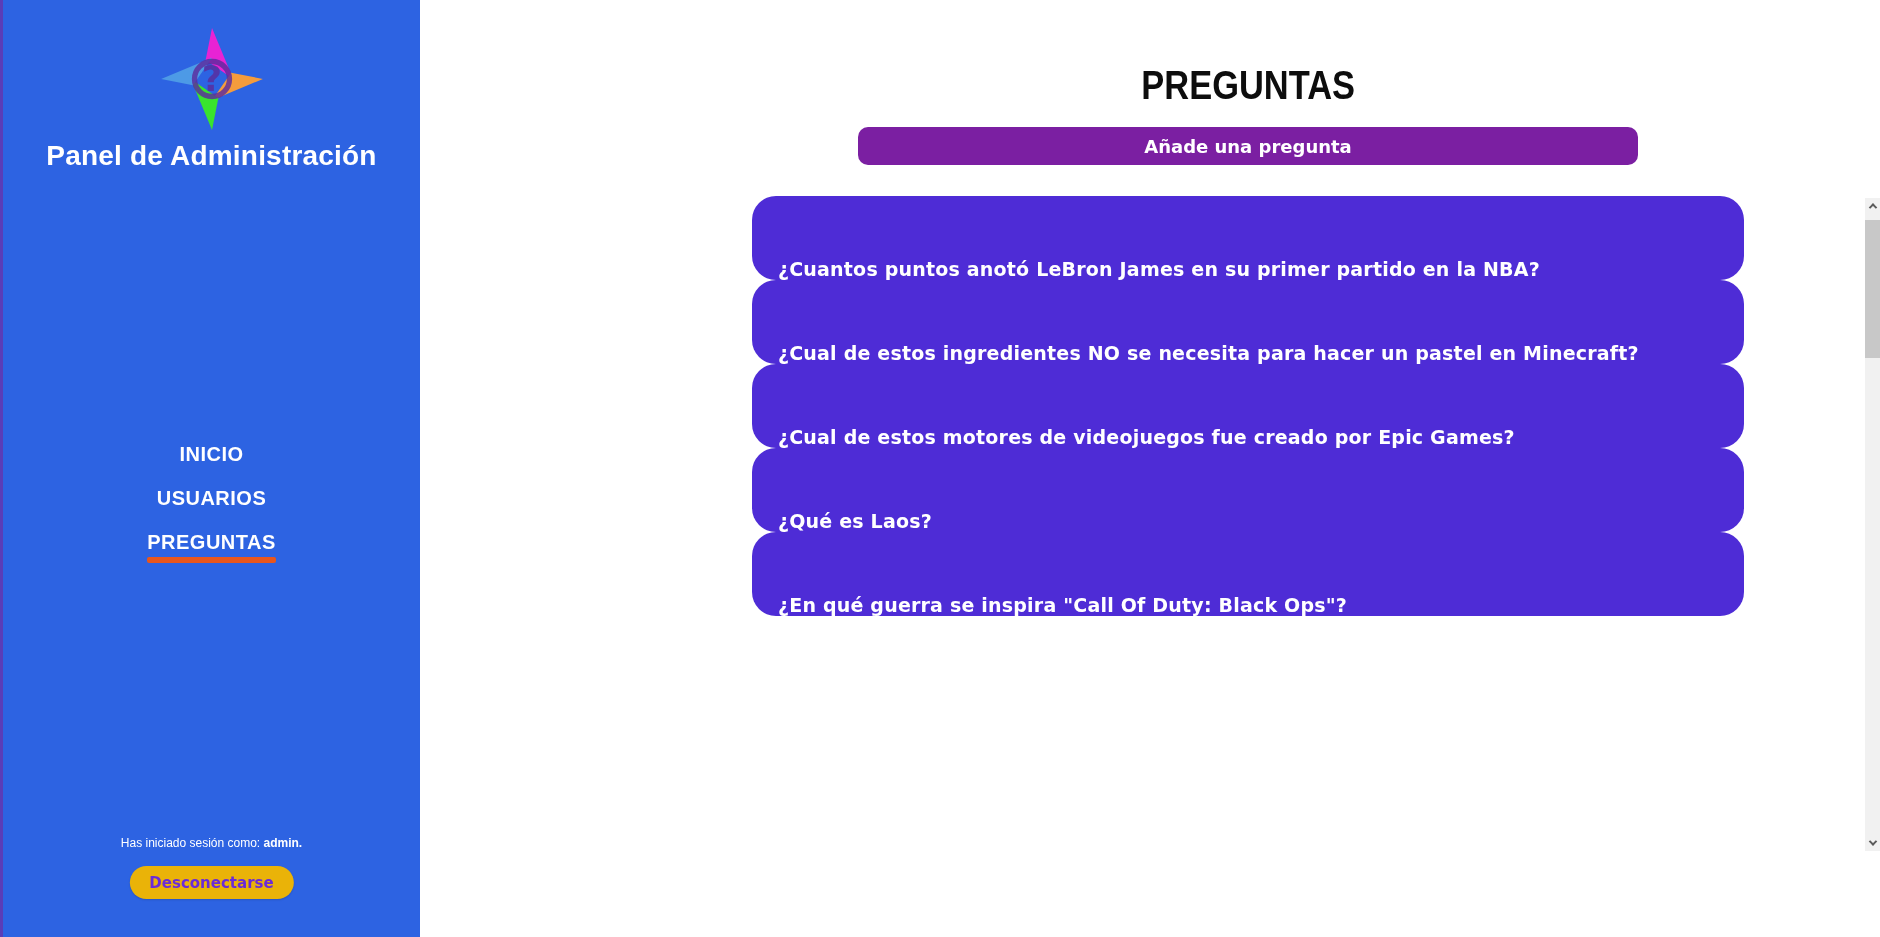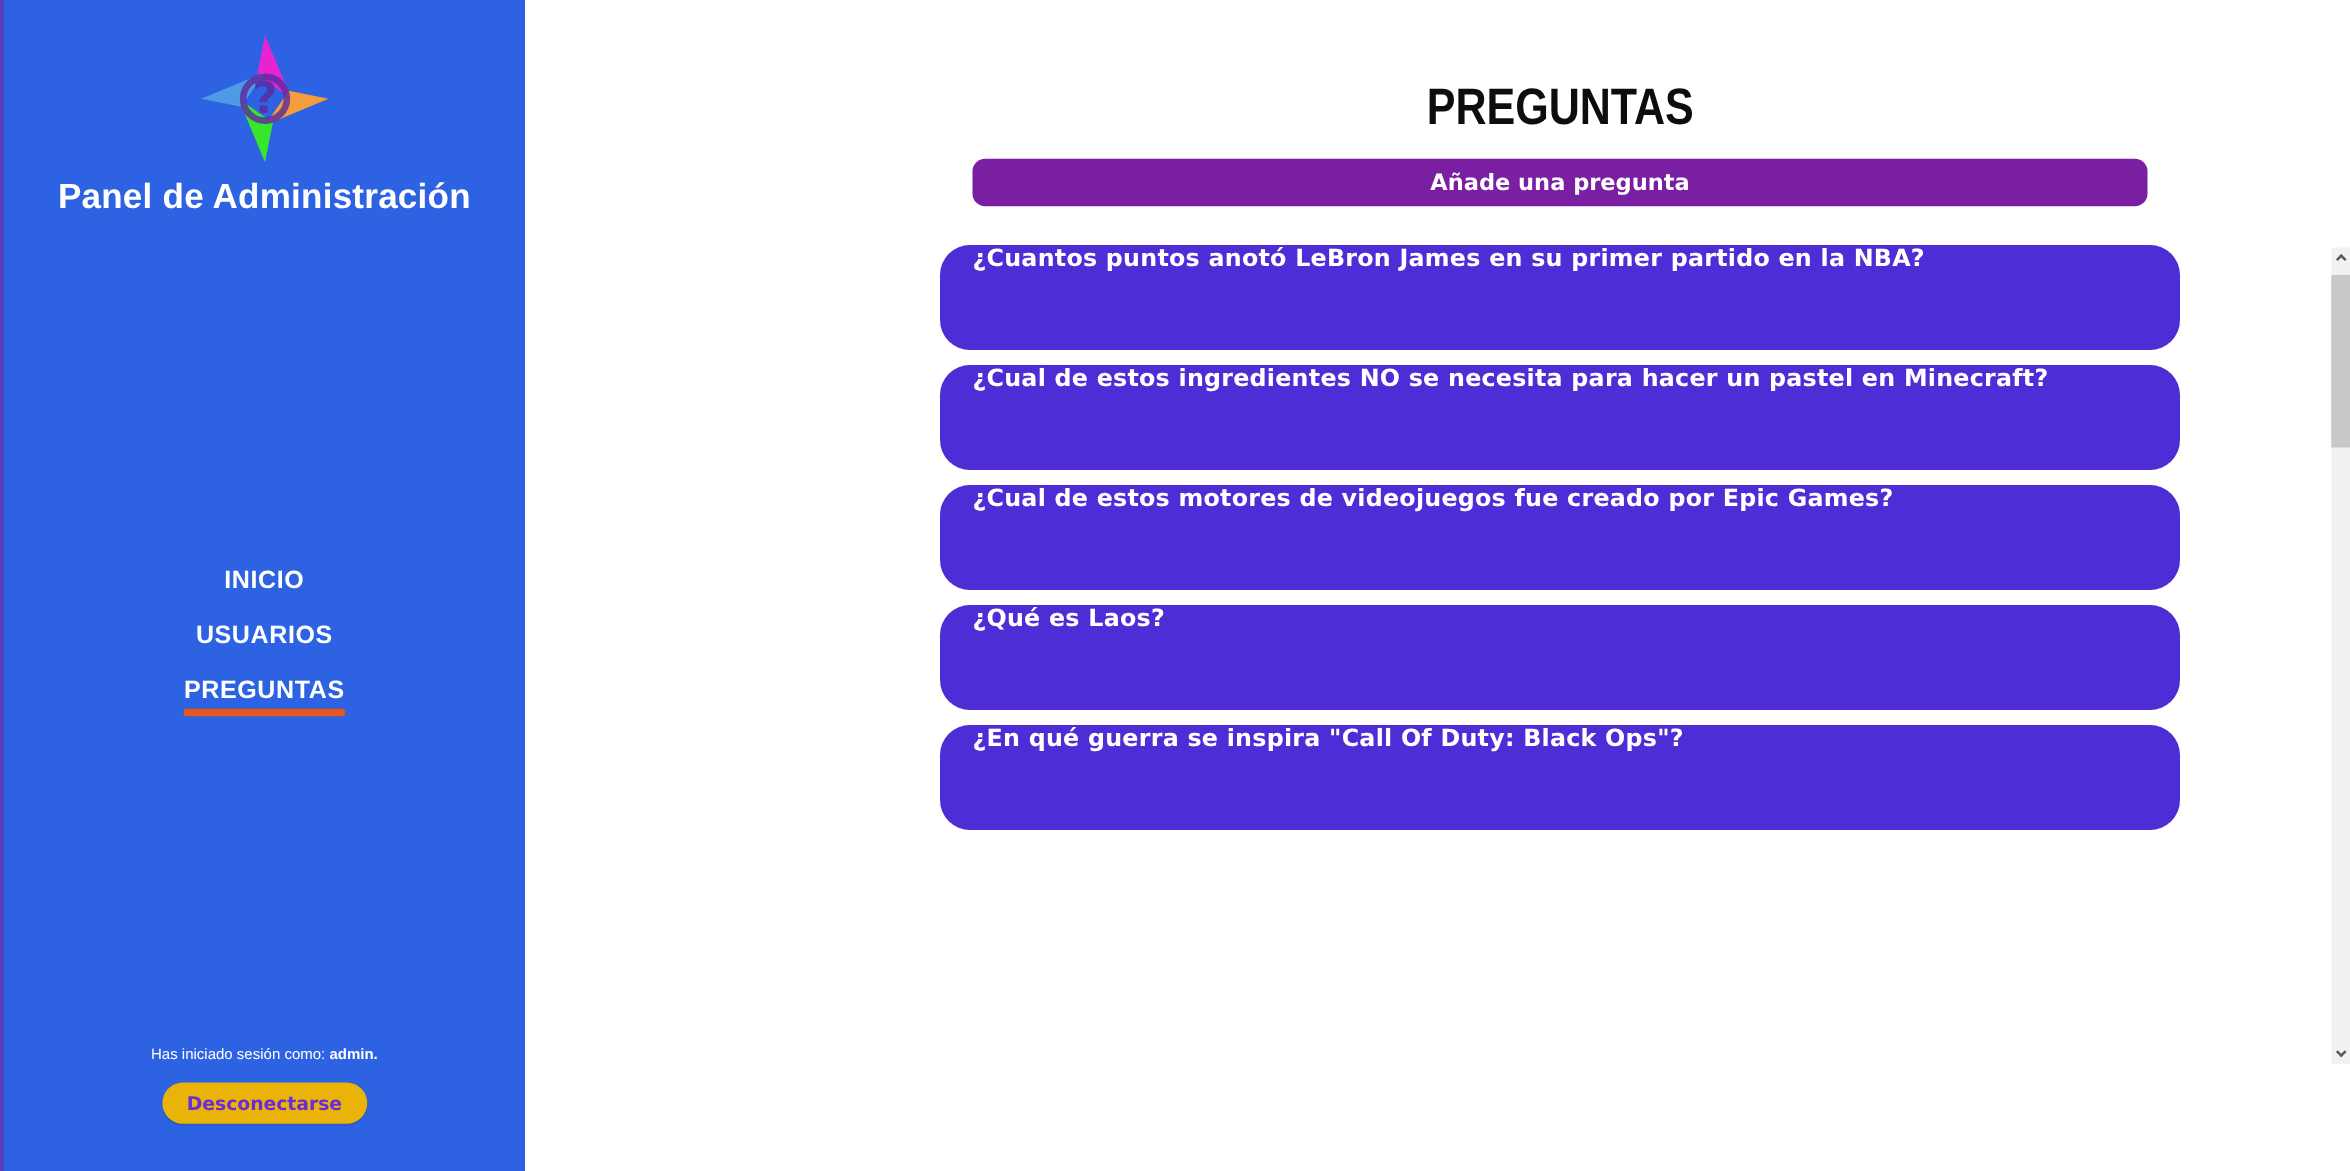--- a/index.html
+++ b/index.html
@@ -27,21 +27,21 @@
     margin-top: 4px;
     font-size: 28px;
     font-weight: 700;
     color: #ffffff;
     letter-spacing: 0.2px;
   }
 
   .nav { position: absolute; top: 442px; left: 0; right: 0; }
   .nav-item {
     display: block;
-    margin: 10px auto 20px auto;
+    margin: 0 auto 20px auto;
     font-size: 20px;
     font-weight: 700;
     letter-spacing: 0.5px;
     color: #ffffff;
     cursor: pointer;
     line-height: 24px;
   }
   .nav-item-inner { display: inline-block; }
   .nav-underline {
     height: 6px;
@@ -85,42 +85,41 @@
     margin: 0;
     font-size: 41px;
     font-weight: 700;
     color: #0d0d0d;
     transform: scaleX(0.84);
     white-space: nowrap;
   }
 
   .add-btn {
     display: block;
-    width: 940px; height: 38px;
+    width: 780px; height: 38px;
     margin: 18px auto 0 auto;
     border: none;
     border-radius: 10px;
     background: #7b1fa2;
     color: #ffffff;
     font-family: "DejaVu Sans", sans-serif;
     font-size: 18px;
     font-weight: 700;
     cursor: pointer;
   }
 
   .question-list {
     margin-top: 25px;
     height: 653px;
     overflow: hidden;
   }
   .question-card {
     display: flex;
-    align-items: flex-start;
+    align-items: flex-end;
     width: 992px; height: 84px;
-    margin-bottom: 12px;
     padding: 0 26px;
     border-radius: 24px;
     background: #4e2cd6;
     cursor: pointer;
   }
   .question-card:first-child { margin-top: 6px; }
   .question-card span {
     color: #ffffff;
     font-family: "DejaVu Sans", sans-serif;
     font-size: 19px;

